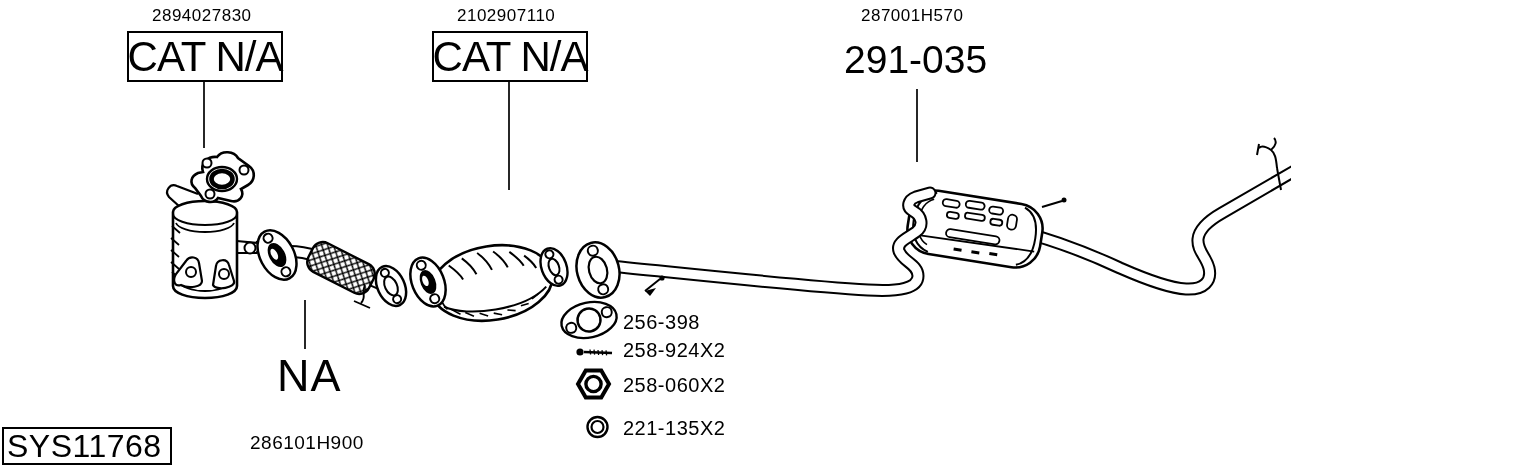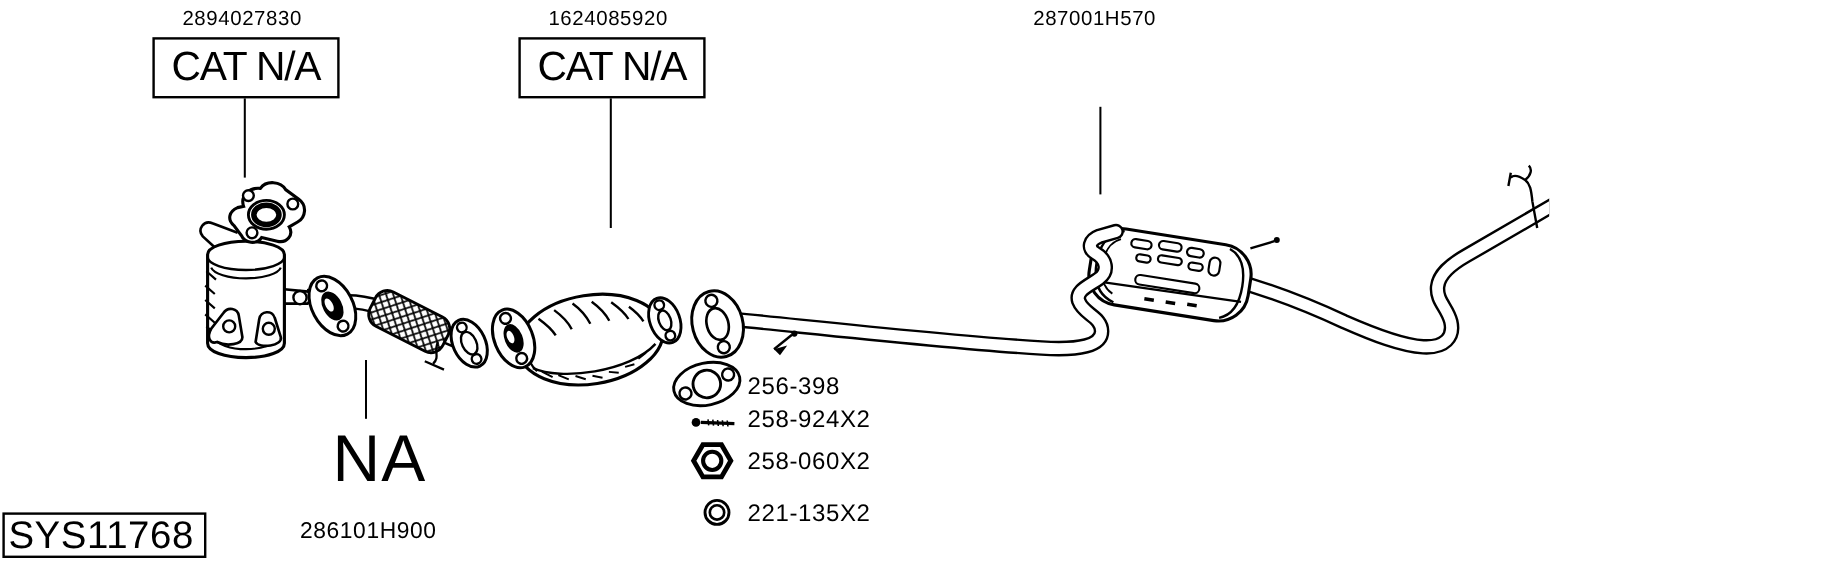--- a/index.html
+++ b/index.html
@@ -2,23 +2,23 @@
 <html><head>
 <meta charset="utf-8">
 <style>
   html,body{margin:0;padding:0;background:#fff;}
   .stage{position:relative;width:1291px;height:474px;background:#fff;overflow:hidden;
          font-family:"Liberation Sans",sans-serif;color:#000;}
   .stage svg{position:absolute;left:0;top:0;}
   .abs{position:absolute;white-space:nowrap;}
   .pn{font-size:17px;line-height:1.1;letter-spacing:0.5px;}
   .catbox{border:2px solid #000;width:152px;height:47px;display:flex;align-items:center;
-          justify-content:center;font-size:34px;letter-spacing:-1px;}
+          justify-content:center;font-size:42px;letter-spacing:-1px;}
   .bignum{font-size:39px;letter-spacing:0px;}
-  .na{font-size:55px;letter-spacing:1px;}
+  .na{font-size:45px;letter-spacing:1px;}
   .napn{font-size:19px;letter-spacing:0.5px;}
   .legend-label{font-size:20px;letter-spacing:0.5px;}
   .sysbox{border:2px solid #000;width:163px;height:34px;display:flex;align-items:center;
           padding-left:3px;font-size:32px;letter-spacing:0.5px;}
 </style>
 </head>
 <body>
 
 <div class="stage">
 
@@ -188,24 +188,25 @@
     <g transform="translate(597.5,427)">
       <circle r="10" stroke-width="2.4" fill="#fff"></circle>
       <circle r="6" stroke-width="2.2"></circle>
     </g>
   </g>
 </svg>
 
   <div class="abs pn" style="left:152px;top:7px;">2894027830</div>
   <div class="abs catbox" style="left:127px;top:31px;">CAT N/A</div>
 
-  <div class="abs pn" style="left:457px;top:7px;">1624085920</div>
+  <div class="abs pn" style="left:457px;top:7px;">2102907110</div>
   <div class="abs catbox" style="left:432px;top:31px;">CAT N/A</div>
 
   <div class="abs pn" style="left:861px;top:7px;">287001H570</div>
+  <div class="abs bignum" style="left:844px;top:38px;">291-035</div>
 
   <div class="abs na" style="left:277px;top:350px;">NA</div>
   <div class="abs napn" style="left:250px;top:402px;margin-top:30px;">286101H900</div>
 
   <div class="abs legend-label" style="left:623px;top:311px;">256-398</div>
   <div class="abs legend-label" style="left:623px;top:339px;">258-924X2</div>
   <div class="abs legend-label" style="left:623px;top:374px;">258-060X2</div>
   <div class="abs legend-label" style="left:623px;top:417px;">221-135X2</div>
 
   <div class="abs sysbox" style="left:2px;top:427px;">SYS11768</div>

